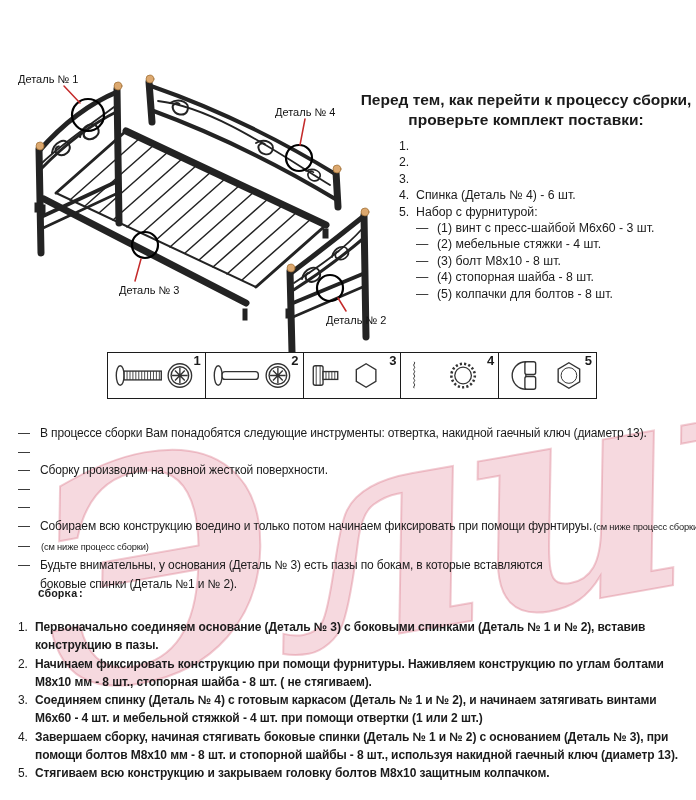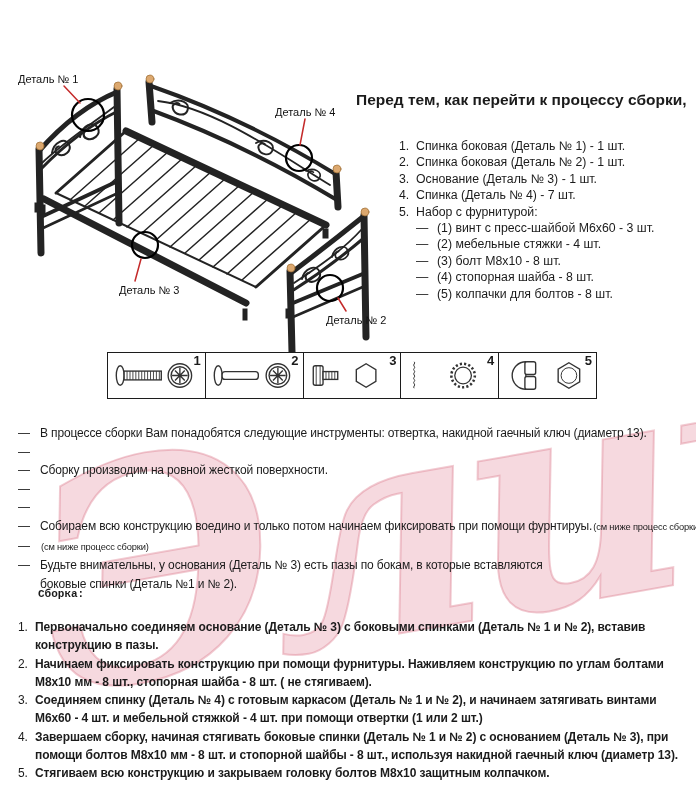--- a/index.html
+++ b/index.html
@@ -7,21 +7,21 @@
         font-family:"Liberation Sans",sans-serif;color:#1b1b1b;}
   
   .watermark{position:absolute;left:30px;top:290px;z-index:0;white-space:nowrap;
 olor:rgba(240,198,206,0.55);
         color:rgba(238,186,196,0.55);
         -webkit-text-stroke:2px rgba(219,118,136,0.38);
         font-family:"DejaVu Serif",serif;font-style:italic;font-weight:bold;
         font-size:300px;letter-spacing:-14px;transform:rotate(-10deg);pointer-events:none;}
   .layer{position:absolute;z-index:1;}
   
-  .title-block{left:356px;top:90px;width:340px;font-weight:bold;
+  .title-block{left:356px;top:90px;width:340px;text-align:center;font-weight:bold;
         font-size:15.5px;line-height:19.5px;}
   .parts-list{left:399px;top:138px;width:296px;font-size:12.3px;}
   .pl-item{display:flex;line-height:16.4px;white-space:nowrap;}
   .pl-num{width:17px;flex:none;}
   .pl-sub{display:flex;line-height:16.4px;padding-left:17px;white-space:nowrap;}
   .pl-dash{width:21px;flex:none;}
   
   .hw-strip{left:107px;top:352px;width:490px;height:47px;display:flex;
         border:1.5px solid #1c1c1c;background:#fff;box-sizing:border-box;}
   .hw-cell{flex:1;position:relative;border-left:1.5px solid #1c1c1c;}
@@ -124,38 +124,36 @@
     </g>
 
     <text x="10" y="28">Деталь № 1</text>
     <text x="267" y="61">Деталь № 4</text>
     <text x="111" y="239">Деталь № 3</text>
     <text x="318" y="269">Деталь № 2</text>
   </svg>
 
   <div class="title-block layer">
     <div>Перед тем, как перейти к процессу сборки,</div>
+    <div>проверьте комплект поставки:</div>
   </div>
 
   <div class="parts-list layer">
     <div class="pl-item">
         <span class="pl-num">1.</span>
-        <span>Спинка боковая (Деталь № 1) - 1 шт.</span>
       </div>
     <div class="pl-item">
         <span class="pl-num">2.</span>
-        <span>Спинка боковая (Деталь № 2) - 1 шт.</span>
       </div>
     <div class="pl-item">
         <span class="pl-num">3.</span>
-        <span>Основание (Деталь № 3) - 1 шт.</span>
       </div>
     <div class="pl-item">
         <span class="pl-num">4.</span>
-        <span>Спинка (Деталь № 4) - 7 шт.</span>
+        <span>Спинка (Деталь № 4) - 6 шт.</span>
       </div>
     <div class="pl-item">
         <span class="pl-num">5.</span>
         <span>Набор с фурнитурой:</span>
       </div>
     <div class="pl-sub">
         <span class="pl-dash">—</span>
         <span>(1) винт с пресс-шайбой М6х60 - 3 шт.</span>
       </div>
     <div class="pl-sub">

